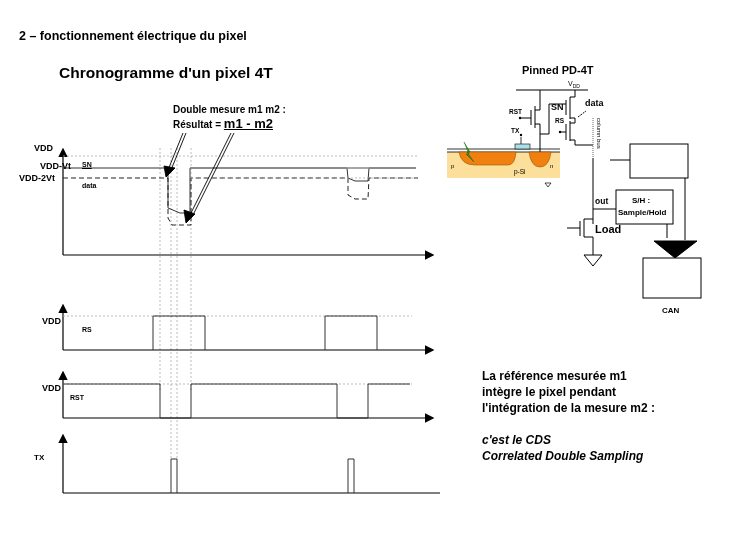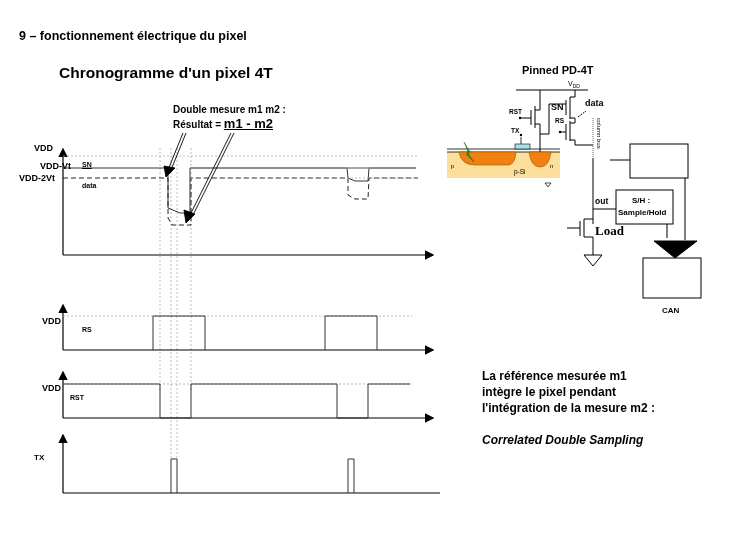--- a/index.html
+++ b/index.html
@@ -4,21 +4,21 @@
 <style>
   html, body { margin:0; padding:0; background:#ffffff; }
   body { width:740px; height:542px; position:relative; overflow:hidden; font-family:"Liberation Sans", sans-serif; color:#000; }
   .t { position:absolute; white-space:nowrap; font-family:"Liberation Sans", sans-serif; }
   .b { font-weight:bold; }
   svg { position:absolute; left:0; top:0; }
 </style>
 </head>
 <body>
 
-<div class="t b" style="left:19px;top:29px;font-size:12.5px;">9 – fonctionnement électrique du pixel</div>
+<div class="t b" style="left:19px;top:29px;font-size:12.5px;">2 – fonctionnement électrique du pixel</div>
 <div class="t b" style="left:59px;top:64px;font-size:15.5px;">Chronogramme d'un pixel 4T</div>
 
 <div class="t b" style="left:173px;top:104px;font-size:10px;">Double mesure m1 m2 :</div>
 <div class="t b" style="left:173px;top:116px;font-size:10px;">
   <span>Résultat = </span><span style="font-size:13px;text-decoration:underline;">m1 - m2</span>
 </div>
 
 <svg width="740" height="542" viewBox="0 0 740 542">
   <defs>
     <marker id="arr" markerWidth="8" markerHeight="8" refX="6" refY="4" orient="auto">
@@ -171,24 +171,25 @@
 <div class="t b" style="left:509px;top:108px;font-size:6.5px;">RST</div>
 <div class="t b" style="left:511px;top:127px;font-size:6.5px;">TX</div>
 <div class="t b" style="left:551px;top:102px;font-size:9px;">SN</div>
 <div class="t b" style="left:555px;top:117px;font-size:6.5px;">RS</div>
 <div class="t b" style="left:585px;top:98px;font-size:9px;">data</div>
 <div class="t" style="left:582px;top:132px;font-size:6px;transform:rotate(90deg);transform-origin:left top;left:602px;top:118px;">column bus</div>
 <div class="t" style="left:451px;top:163px;font-size:6px;">p</div>
 <div class="t" style="left:550px;top:163px;font-size:6px;">n</div>
 <div class="t" style="left:514px;top:168px;font-size:6.5px;">p-Si</div>
 <div class="t b" style="left:595px;top:196px;font-size:8.5px;">out</div>
-<div class="t b" style="left:595px;top:223px;font-size:13px;font-family:Liberation Serif, serif;">Load</div>
+<div class="t b" style="left:595px;top:223px;font-size:11px;">Load</div>
 <div class="t b" style="left:632px;top:196px;font-size:8px;">S/H :</div>
 <div class="t b" style="left:618px;top:208px;font-size:8px;">Sample/Hold</div>
 <div class="t b" style="left:662px;top:274px;font-size:8px;margin-top:32px;">CAN</div>
 
 <div style="position:absolute;left:482px;top:368px;font-size:12px;font-weight:bold;line-height:16px;">
   <div>La référence mesurée m1</div>
   <div>intègre le pixel pendant</div>
   <div>l'intégration de la mesure m2 :</div>
   <div style="height:16px;"></div>
+  <div style="font-style:italic;">c'est le CDS</div>
   <div style="font-style:italic;">Correlated Double Sampling</div>
 </div>
 
 </body></html>

